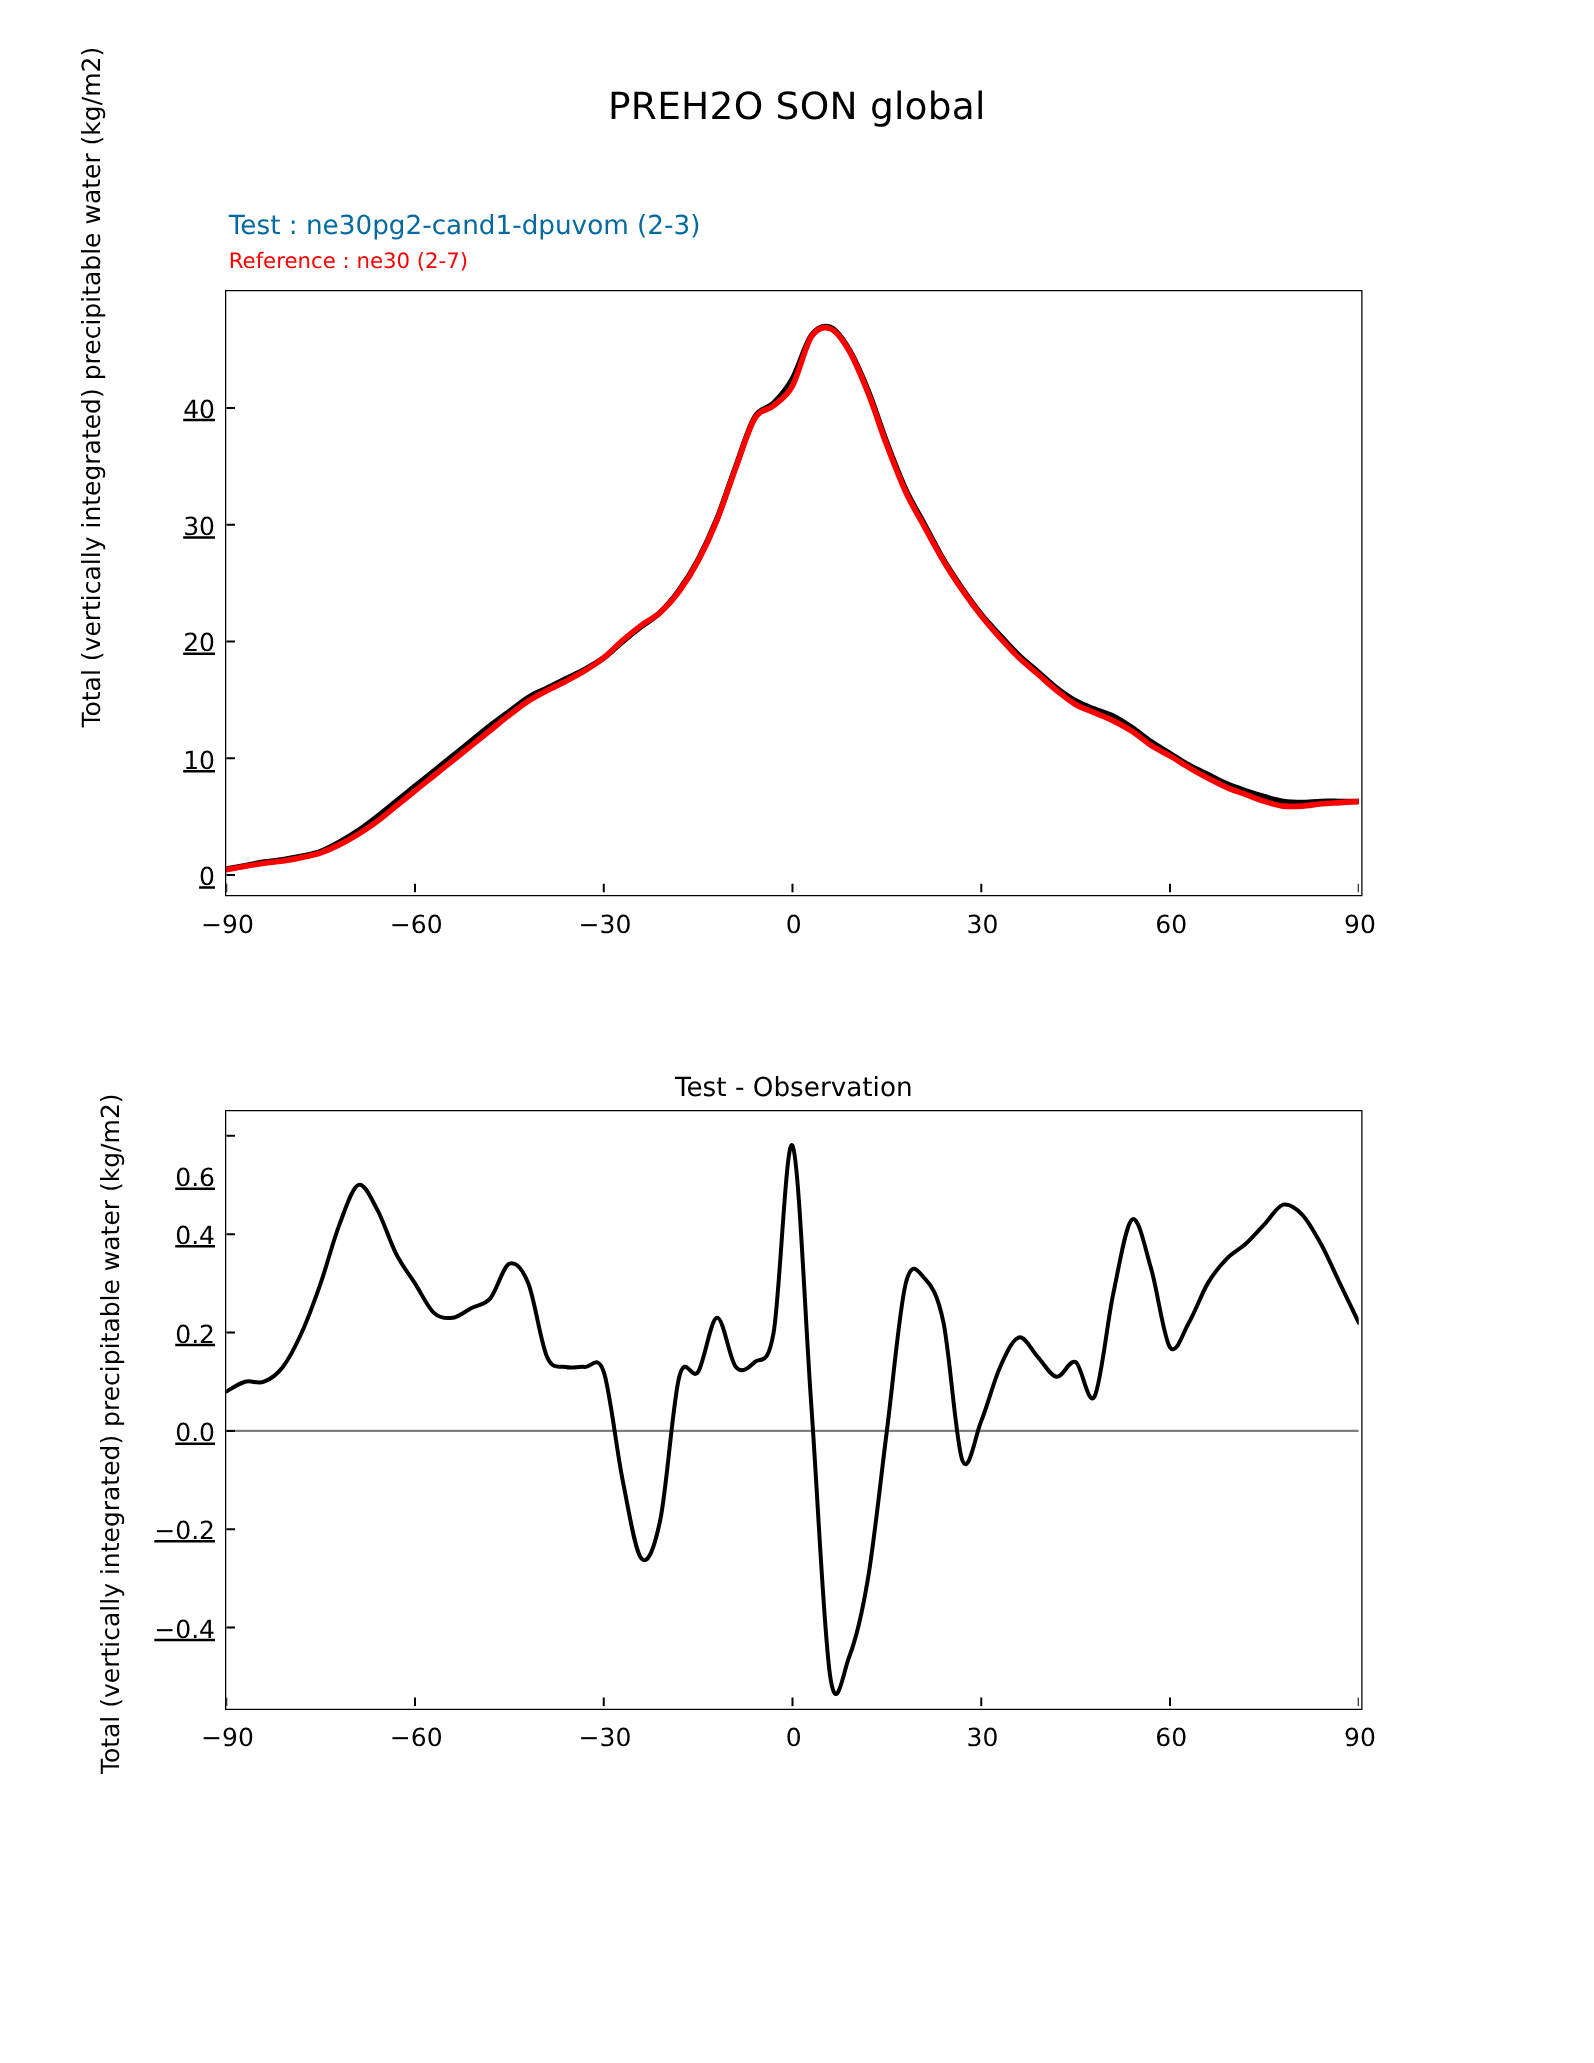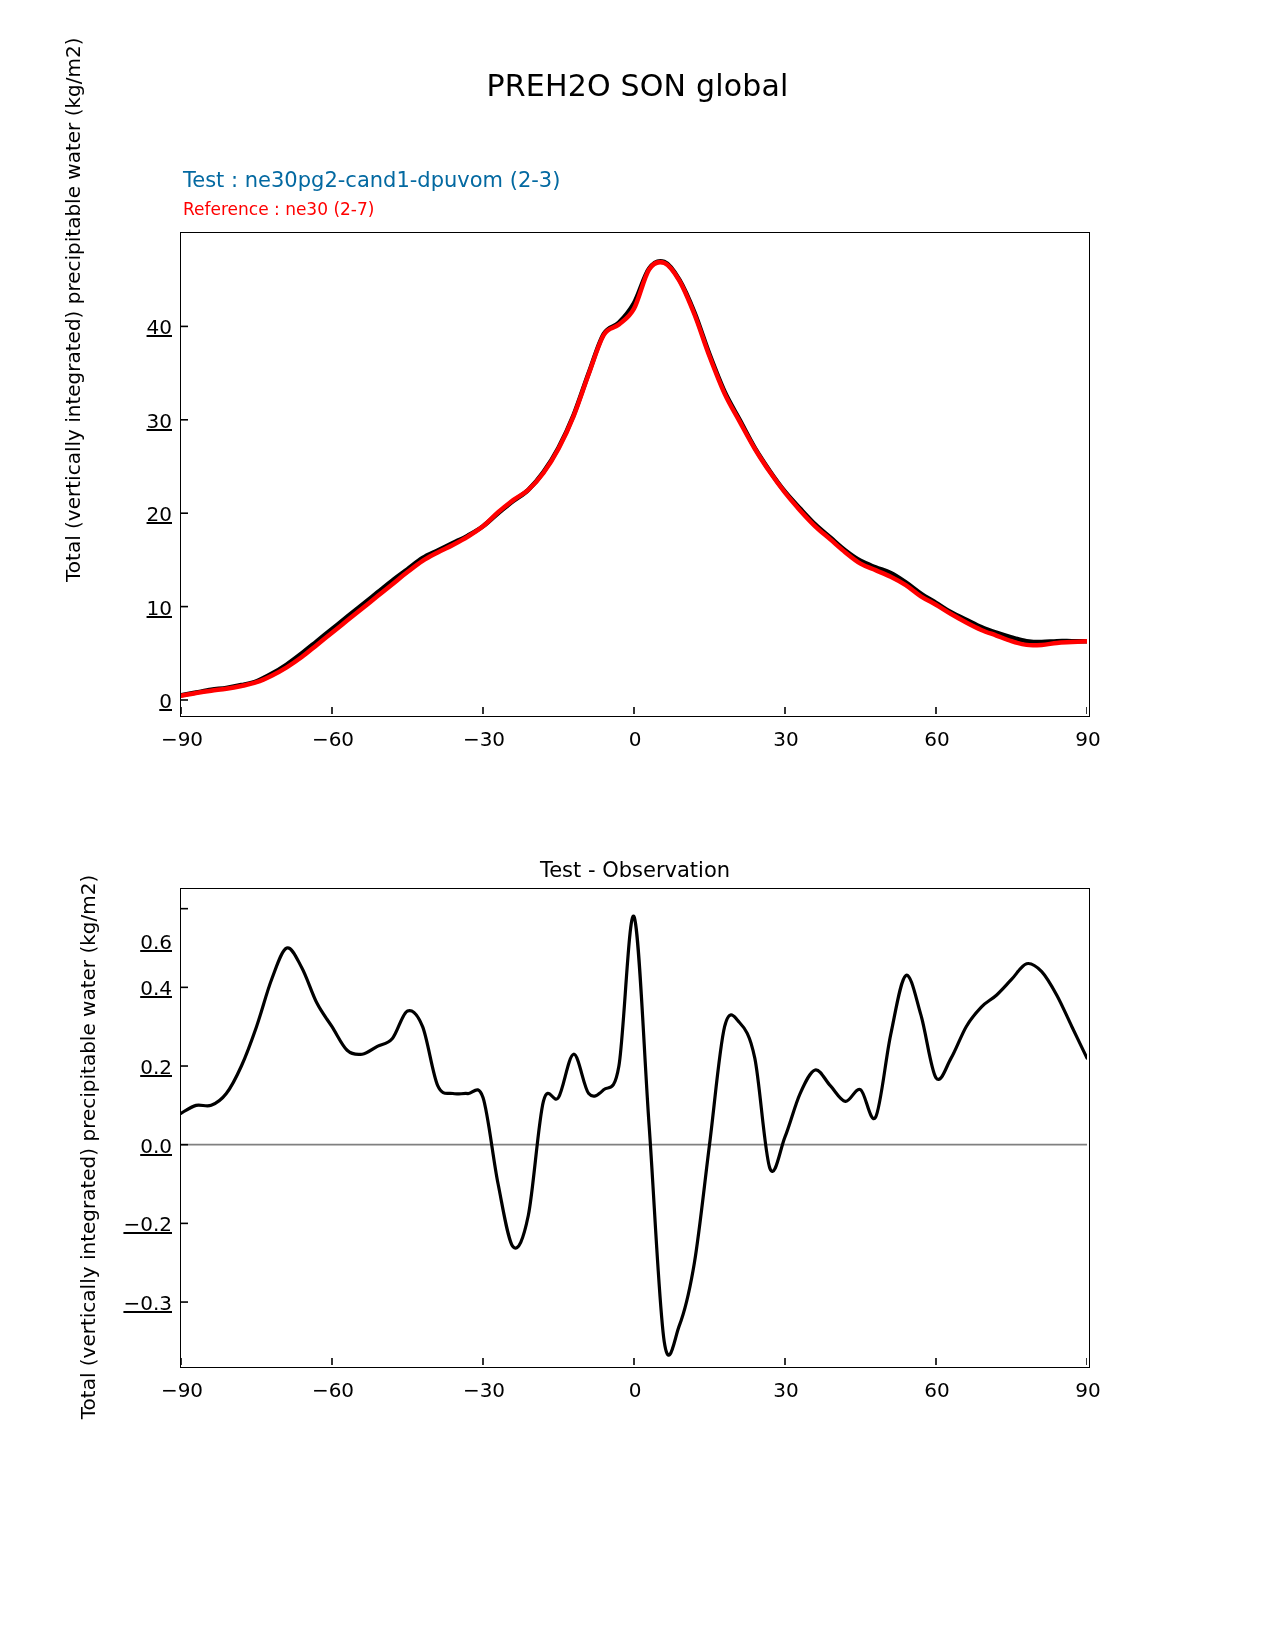--- a/index.html
+++ b/index.html
@@ -187,21 +187,21 @@
       <div class="tick ytick" style="left: 104px; width: 68px; top: 327.398px;">40</div>
     </div>
   <div id="ticks2">
       <div class="tick xtick" style="left: 182px; top: 1378px;">−90</div>
       <div class="tick xtick" style="left: 333px; top: 1378px;">−60</div>
       <div class="tick xtick" style="left: 484px; top: 1378px;">−30</div>
       <div class="tick xtick" style="left: 635px; top: 1378px;">0</div>
       <div class="tick xtick" style="left: 786px; top: 1378px;">30</div>
       <div class="tick xtick" style="left: 937px; top: 1378px;">60</div>
       <div class="tick xtick" style="left: 1088px; top: 1378px;">90</div>
-      <div class="tick ytick" style="left: 104px; width: 68px; top: 1303.06px;">−0.3</div>
+      <div class="tick ytick" style="left: 104px; width: 68px; top: 1303.06px;">−0.4</div>
       <div class="tick ytick" style="left: 104px; width: 68px; top: 1224.38px;">−0.2</div>
       <div class="tick ytick" style="left: 104px; width: 68px; top: 1145.7px;">0.0</div>
       <div class="tick ytick" style="left: 104px; width: 68px; top: 1067.02px;">0.2</div>
       <div class="tick ytick" style="left: 104px; width: 68px; top: 988.347px;">0.4</div>
       <div class="tick ytick" style="left: 104px; width: 68px; top: 942px;">0.6</div>
     </div>
 
 </div>
 
 </body></html>

